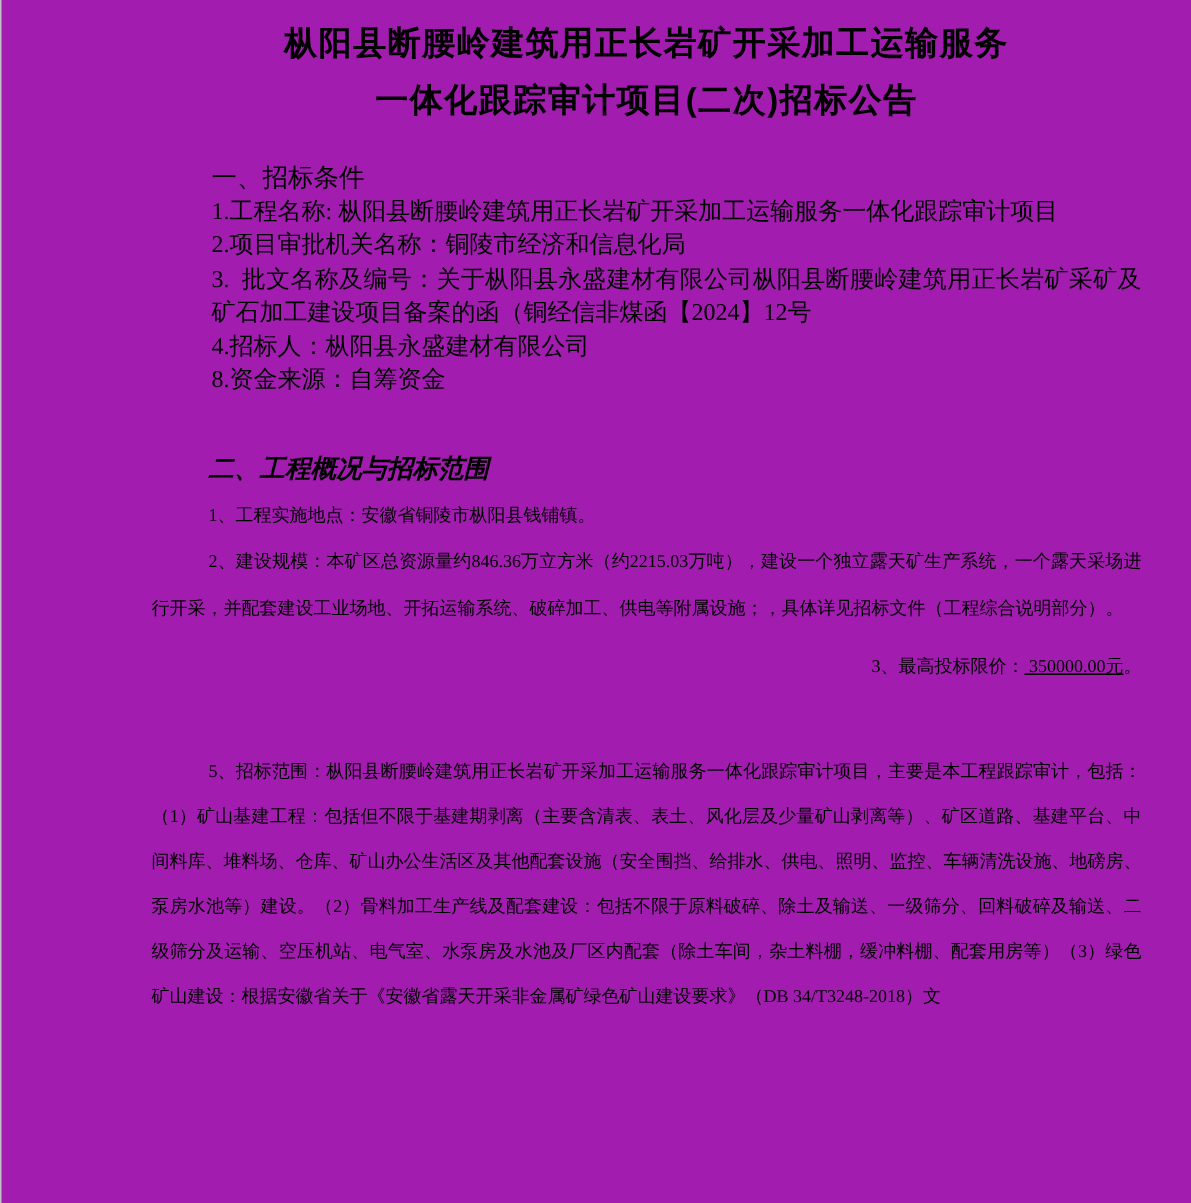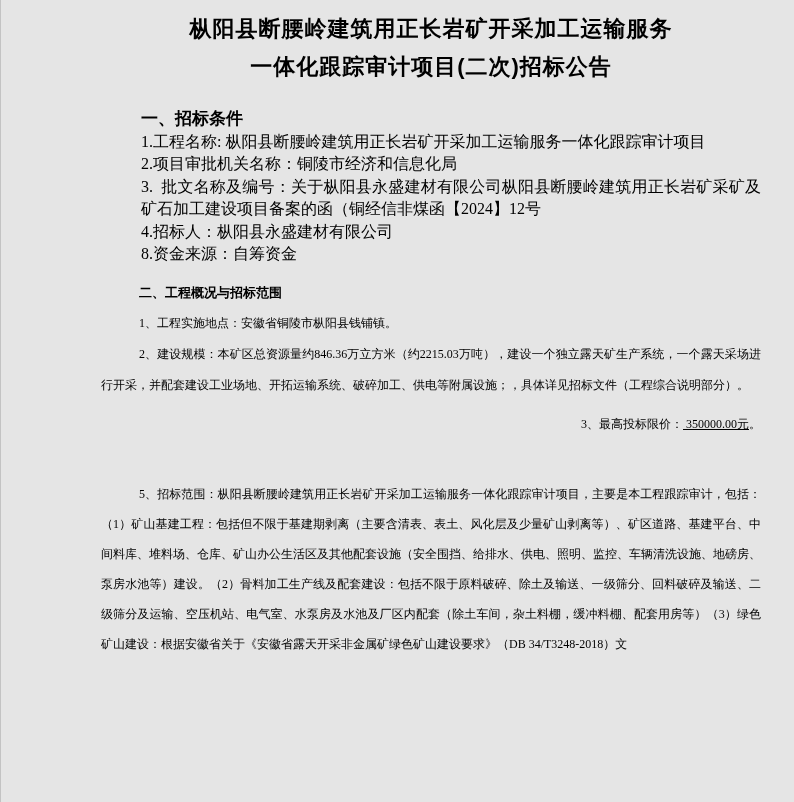--- a/index.html
+++ b/index.html
@@ -5,21 +5,21 @@
   html, body {
     margin: 0;
     padding: 0;
     background: #ffffff;
   }
   .page {
     position: relative;
     width: 794px;
     height: 802px;
     box-sizing: border-box;
-    background: #e5e5e5;
+    background: #a21caf;
     border-left: 1px solid #c3c3c3;
     padding: 10px 33px 0 100px;
     overflow: hidden;
     color: #000000;
     font-family: "Liberation Serif", "DejaVu Serif", serif;
   }
   .doc-title {
     text-align: center;
     font-family: "Liberation Sans", "DejaVu Sans", sans-serif;
     font-weight: bold;
@@ -27,30 +27,31 @@
     line-height: 38px;
     letter-spacing: 1px;
   }
   .sec1 {
     margin: 22px 0 0 40px;
     font-size: 16px;
     line-height: 22.5px;
   }
   .sec1-heading {
     font-size: 17px;
-    font-weight: bold;
+    font-weight: normal;
   }
   .sec1-item {
     text-align: justify;
   }
   .sec2-heading {
-    margin: 12px 0 0 38px;
-    font-size: 13px;
+    margin: 32px 0 0 38px;
+    font-size: 17px;
     font-weight: bold;
     line-height: 30px;
+    font-style: italic;
   }
   .sec2 p {
     margin: 0;
     font-size: 12px;
     line-height: 31px;
     text-indent: 38px;
     text-align: justify;
   }
   .sec2 p.para-price {
     margin-top: 8px;

